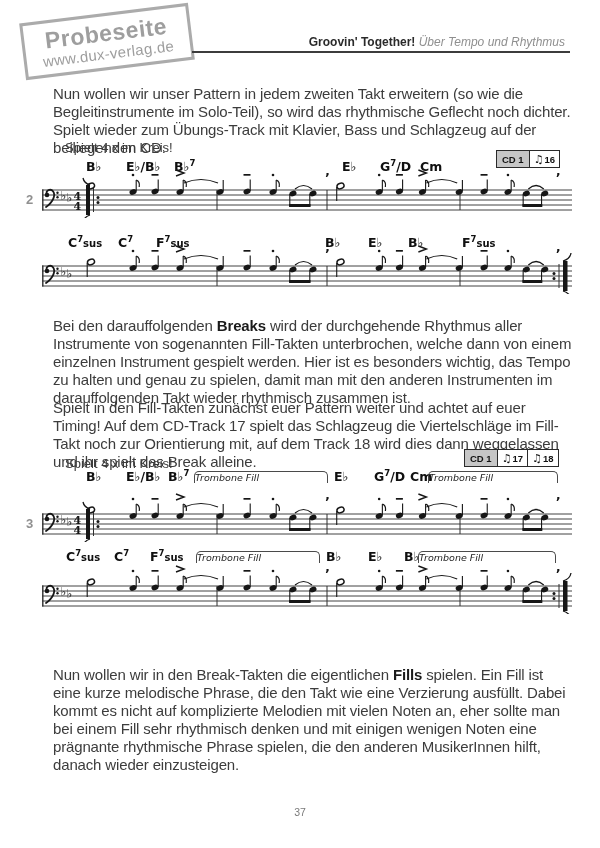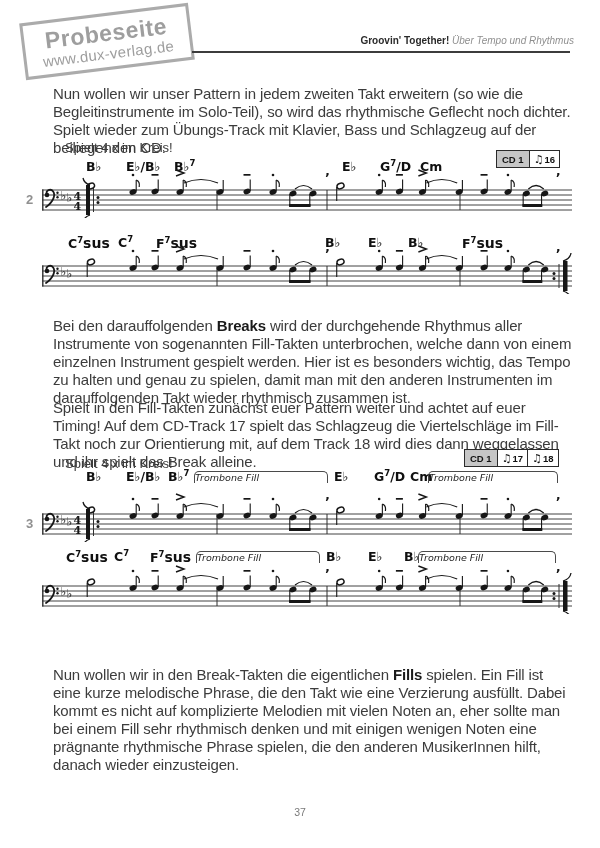--- a/index.html
+++ b/index.html
@@ -6,39 +6,39 @@
   html,body{width:600px;height:848px}
   body{background:#fff;font-family:"Liberation Sans",sans-serif;position:relative;overflow:hidden;color:#3c3c3c}
   #page{position:absolute;inset:0;background:#fff}
 
   .stamp{position:absolute;left:22px;top:13px;width:170px;height:57px;border:3px solid #ababab;
          transform:rotate(-7deg);display:flex;flex-direction:column;align-items:center;justify-content:center;
          color:#9e9e9e;background:rgba(255,255,255,.5)}
   .stamp .l1{font-size:23px;font-weight:bold;letter-spacing:.5px;line-height:24px}
   .stamp .l2{font-size:15px;letter-spacing:.3px;line-height:18px}
 
-  .headtitle{position:absolute;top:35px;right:26px;font-size:10px;white-space:nowrap}
+  .headtitle{position:absolute;top:35px;right:35px;font-size:12px;white-space:nowrap}
   .headtitle .bd{font-weight:bold;color:#2a2a2a}
   .headtitle .it{font-style:italic;color:#8f8f8f}
   .headrule{position:absolute;left:192px;top:51px;width:378px;height:1.6px;background:#3c3c3c}
 
   .para{position:absolute;left:53px;width:519px;font-size:15px;line-height:18px;letter-spacing:-.15px;color:#3c3c3c}
   .para b{color:#1b1b1b}
   .cue{position:absolute;left:65px;font-size:13px;color:#3c3c3c}
 
   .cdbadge{position:absolute;display:flex;align-items:stretch;border:1.6px solid #2a2a2a;background:#fff;
            font-weight:bold;font-size:9.5px;color:#111;height:18px}
   .cdlabel{background:#c6c6c6;padding:2px 5px;display:flex;align-items:center}
   .cdtrack{padding:0 4px;display:flex;align-items:center;border-left:1.6px solid #2a2a2a;background:#fff}
   .cdnote{font-size:11px;margin-right:1px;font-family:"DejaVu Sans",sans-serif}
 
   .chord{position:absolute;font-weight:bold;font-size:12.5px;color:#101010;white-space:nowrap;
          font-family:"DejaVu Sans",sans-serif;line-height:14px}
   .chord sup{font-size:8.5px;vertical-align:super;line-height:0}
-  .chord .sm{font-size:14px}
+  .chord .sm{font-size:10px}
 
   .fill{position:absolute;height:12px;border:1.2px solid #4a4a4a;border-bottom:none;border-radius:5px 5px 0 0;
         font-style:italic;font-size:9.5px;color:#222;text-align:left;line-height:12px;
         font-family:"DejaVu Sans",sans-serif}
 
   .exnum{position:absolute;font-weight:bold;font-size:13px;color:#909090}
   .staffsvg{position:absolute;left:42px}
 
   .pagenum{position:absolute;top:806px;left:0;width:100%;text-align:center;font-size:10.5px;color:#7a7a7a}
 </style>

